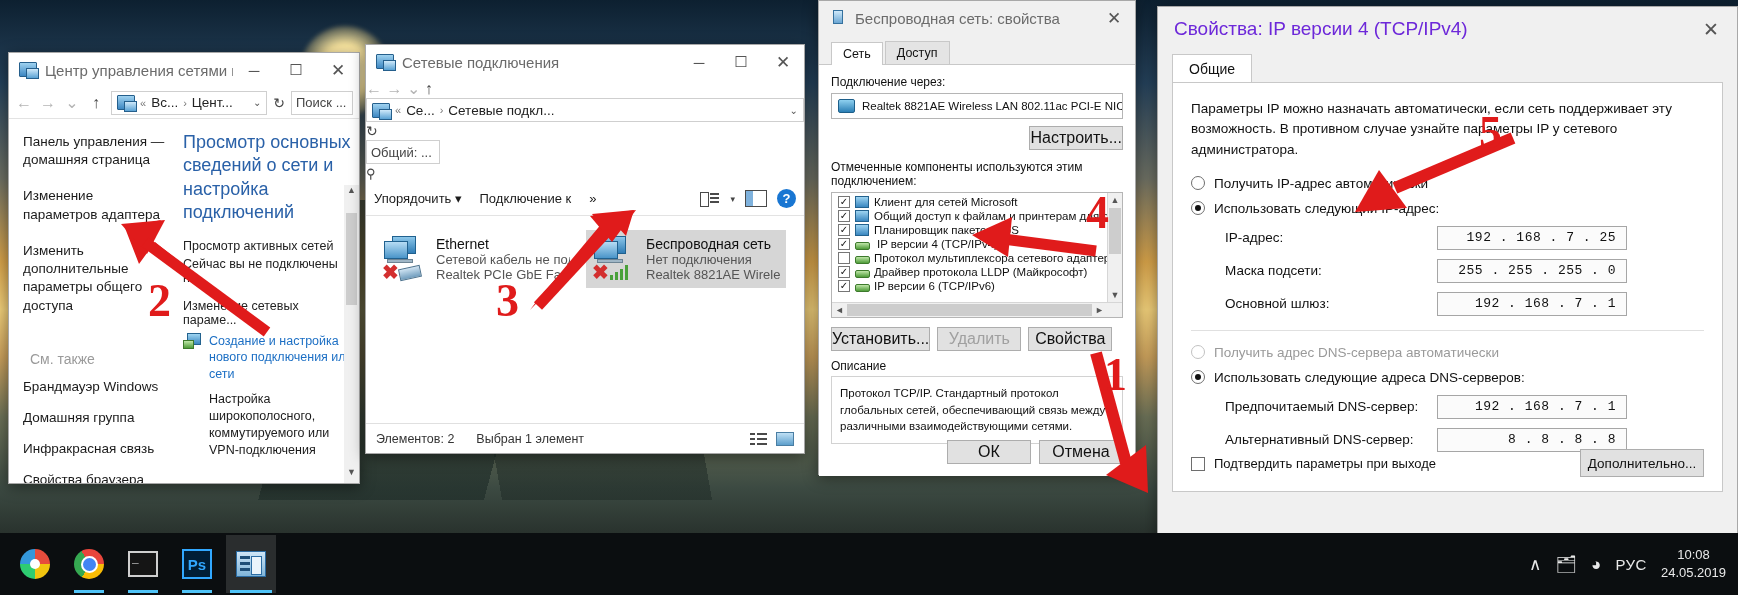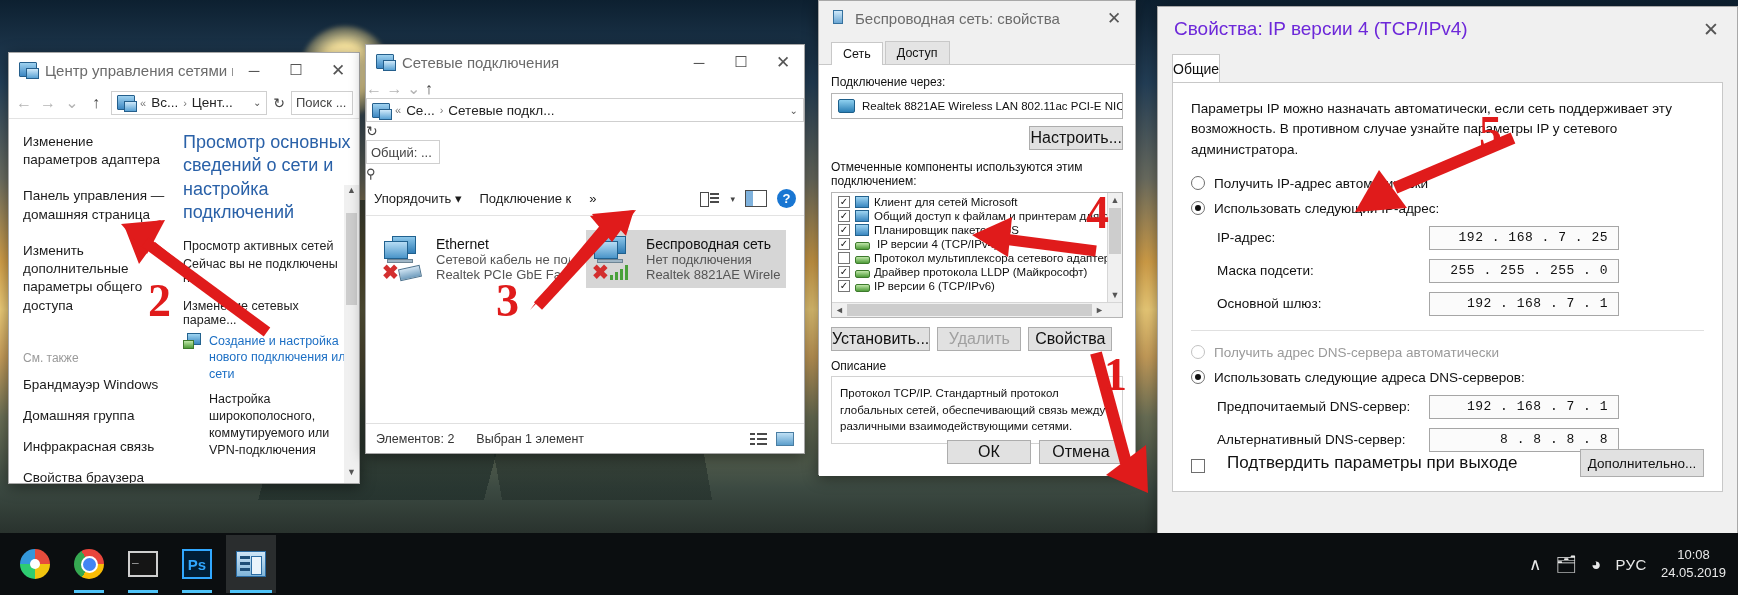--- a/index.html
+++ b/index.html
@@ -161,21 +161,21 @@
     overflow:hidden; white-space:nowrap;
   }
   #win-ncc .body { display: flex; height: calc(100% - 66px); }
   #win-ncc .left {
     width: 170px; padding: 14px 8px 0 14px; overflow: hidden;
   }
   #win-ncc .left .lnk {
     font-size: 13.5px; color: #1b1b1b; line-height: 1.35; margin-bottom: 18px;
   }
   #win-ncc .left .seealso {
-    font-size: 12px; color: #9a9a9a; margin: 36px 0 12px 0;
+    font-size: 14px; color: #9a9a9a; margin: 36px 0 12px 7px;
   }
   #win-ncc .left .sa-lnk { font-size: 13.5px; color: #1b1b1b; margin-bottom: 16px; }
   #win-ncc .right { flex: 1; padding: 12px 6px 0 4px; position: relative; overflow: hidden; }
   #win-ncc .h1 {
     font-size: 18px; color: #2a61a8; line-height: 1.3; margin-bottom: 14px;
   }
   #win-ncc .sec { font-size: 12.5px; color: #222; margin-bottom: 4px; }
   #win-ncc .sub { font-size: 12.5px; color: #222; margin-bottom: 14px; }
   #win-ncc .blue { color: #1c6fc4; font-size: 12.5px; line-height: 1.35; }
   #win-ncc .dark { color: #1b1b1b; font-size: 12.5px; line-height: 1.35; }
@@ -286,48 +286,48 @@
   .group-title { font-size: 12px; color:#111; margin-bottom: 3px; }
   #win-wp .dlgbtns {
     position:absolute; right: 12px; bottom: 10px; display:flex; gap: 8px;
   }
 
   
   #win-ip { left: 1157px; top: 6px; width: 581px; height: 580px; background:#f0f0f0; }
   #win-ip .titlebar { height: 44px; background: #f0f0f0; padding-left: 16px; }
   #win-ip .titlebar .t-text { font-size: 19px; color: #6d28d9; }
   #win-ip .tabs { display:flex; padding: 2px 14px 0 14px; }
-  #win-ip .tab { font-size: 14px; padding: 6px 0; }
+  #win-ip .tab { font-size: 14px; padding: 6px 16px; }
   #win-ip .pane {
     margin: 0 14px; background: #fff; border: 1px solid #c8c8c8;
     height: 410px; padding: 16px 18px; position: relative;
   }
   #win-ip .intro { font-size: 13.5px; color: #111; line-height: 1.5; margin-bottom: 16px; }
   .radio-row { display:flex; align-items:center; gap:9px; margin-bottom: 10px; font-size: 13.5px; color:#111; }
   .radio-row.dim { color:#9a9a9a; }
   .radio {
     width: 14px; height: 14px; border-radius: 50%; border: 1px solid #6e6e6e; background:#fff;
     flex:none; position: relative;
   }
   .radio.on::after {
     content:""; position:absolute; left:3px; top:3px; width:6px; height:6px; border-radius:50%;
     background:#111;
   }
   .radio.dim { border-color:#c2c2c2; }
   .field-block { padding-left: 26px; margin-bottom: 4px; }
-  .field-row { display:flex; align-items:center; margin-bottom: 9px; }
+  .field-row { display:flex; align-items:center; margin-bottom: 9px; margin-left: 8px; }
   .field-row .flabel { font-size: 13.5px; color:#111; width: 212px; }
   .ipbox {
     width: 190px; height: 24px; border: 1px solid #a6a6a6; background:#fbfbfb;
     font: 13px "Liberation Mono", monospace; color:#111; text-align: right;
     display:flex; align-items:center; justify-content:flex-end; padding-right: 10px;
     letter-spacing: .5px;
   }
   .sep { border-top: 1px solid #e0e0e0; margin: 14px 0; }
-  .check-row { display:flex; align-items:flex-end; gap:22px; font-size: 17px; color:#111; }
+  .check-row { display:flex; align-items:flex-end; gap:9px; font-size: 13px; color:#111; }
   .chk { width:14px;height:14px;border:1px solid #6e6e6e;background:#fff;flex:none; }
   #win-ip .pane-bottom {
     position:absolute; left: 18px; right: 18px; bottom: 14px; display:flex; align-items:center;
   }
   #win-ip .btn-lg { height: 28px; min-width: 124px; font-size: 13.5px; }
   #win-ip .dlgbtns { position:absolute; right: 16px; bottom: 14px; display:flex; gap: 10px; }
   #win-ip .btn-ok { height: 30px; width: 86px; font-size: 13.5px; }
   .anno-num {
     position: absolute; color: #e01b1b; font: bold 46px "Liberation Serif", serif;
     line-height: 1;
@@ -363,22 +363,22 @@
       <span>Вс...</span>
       <span class="chev">›</span>
       <span>Цент...</span>
       <span class="caret">⌄</span>
     </div>
     <span class="refresh">↻</span>
     <div class="searchbox">Поиск ...</div>
   </div>
   <div class="body">
     <div class="left">
+      <div class="lnk">Панель управления — домашняя страница</div>
       <div class="lnk">Изменение параметров адаптера</div>
-      <div class="lnk">Панель управления — домашняя страница</div>
       <div class="lnk">Изменить дополнительные параметры общего доступа</div>
       <div class="seealso">См. также</div>
       <div class="sa-lnk">Брандмауэр Windows</div>
       <div class="sa-lnk">Домашняя группа</div>
       <div class="sa-lnk">Инфракрасная связь</div>
       <div class="sa-lnk">Свойства браузера</div>
     </div>
     <div class="right">
       <div class="h1">Просмотр основных сведений о сети и настройка подключений</div>
       <div class="sec">Просмотр активных сетей</div>

